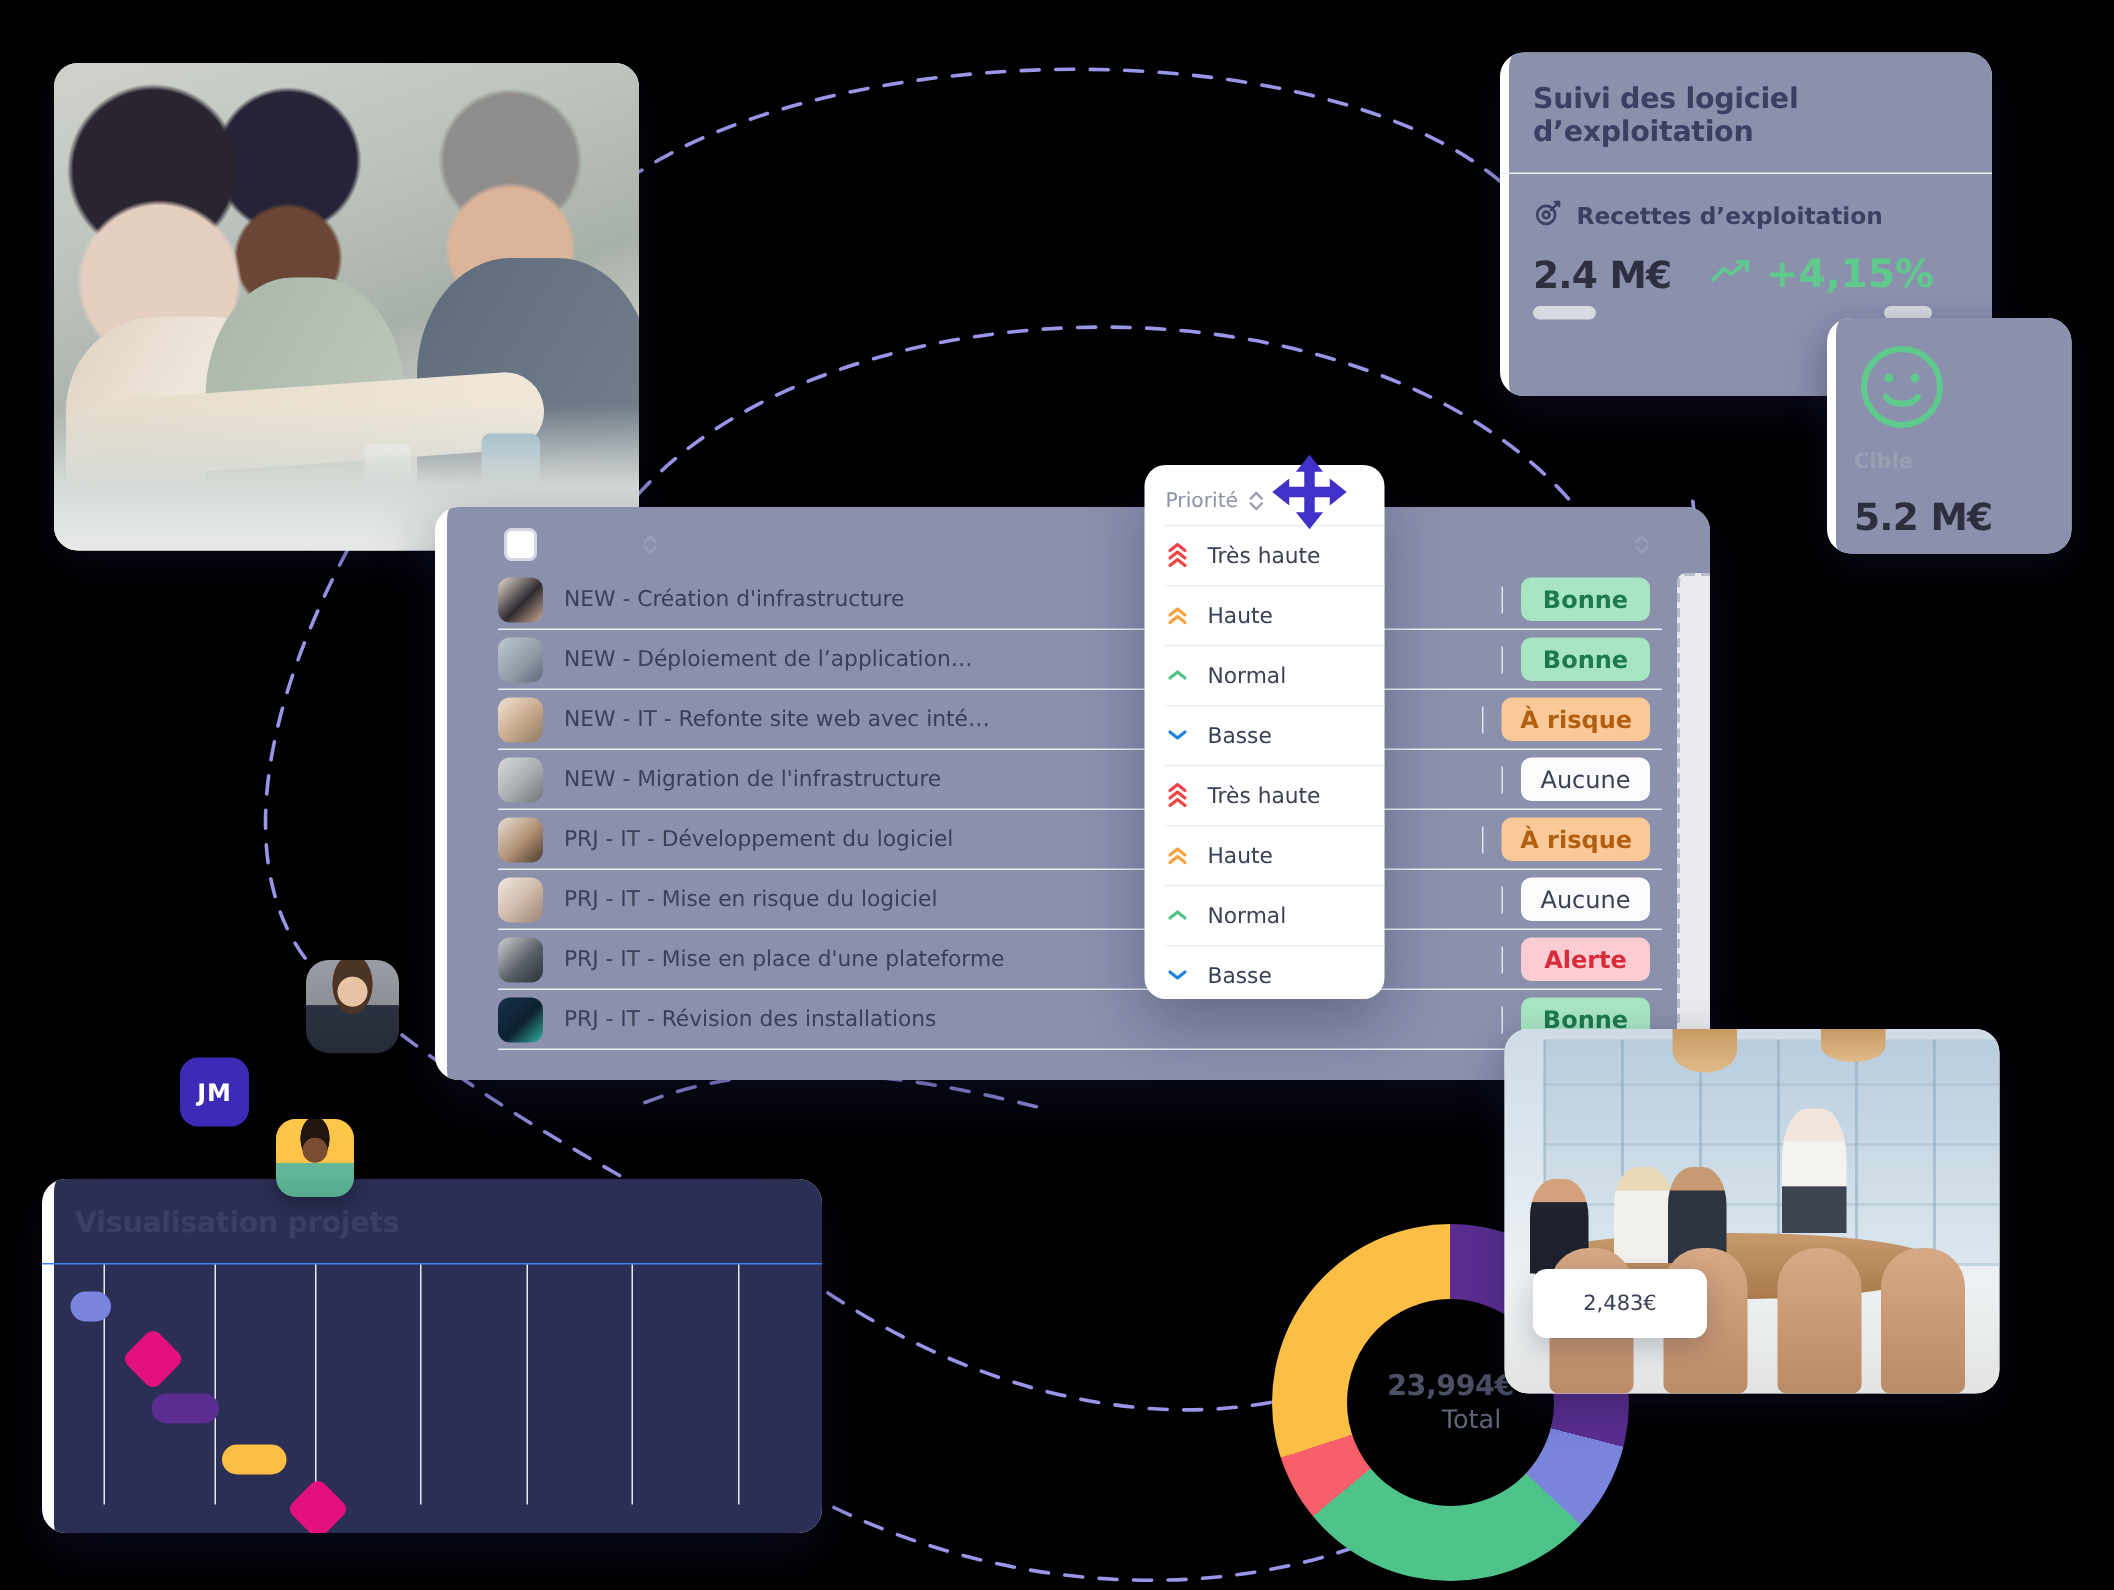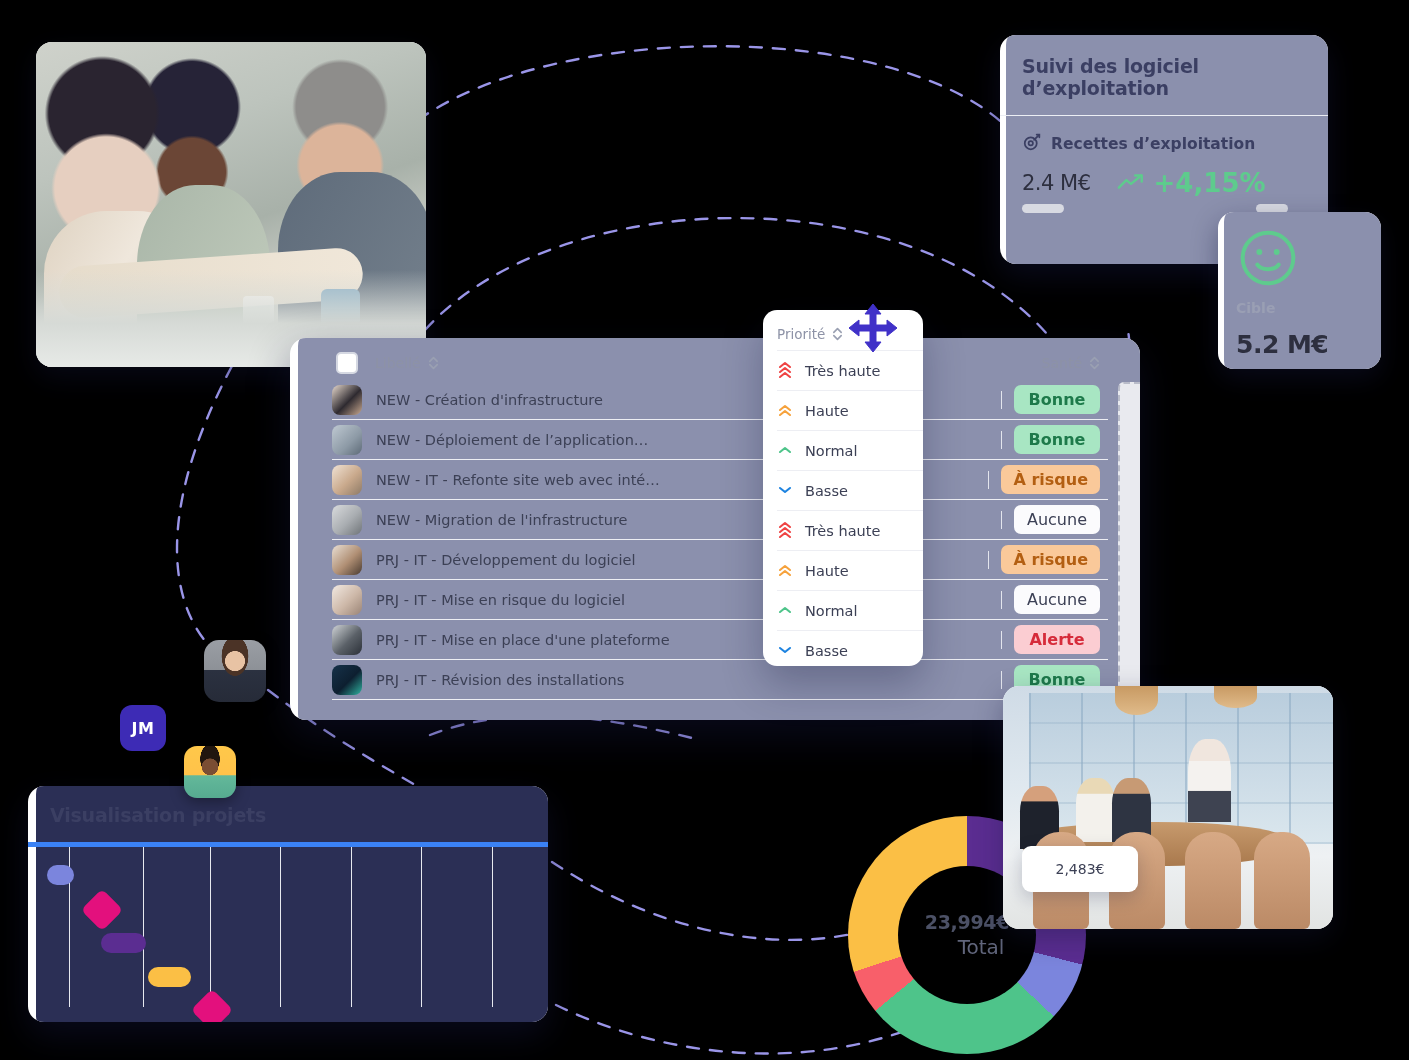--- a/index.html
+++ b/index.html
@@ -95,21 +95,21 @@
   .rev-title{
     padding: 20px 22px 16px 22px;
     font-size: 19px; font-weight: 700; color: #3b3f63;
     border-bottom: 1px solid #eceef4;
     letter-spacing: -.2px;
   }
   .rev-body{ padding: 16px 22px 0 22px; }
   .rev-kpi-row{ display:flex; align-items:center; gap:9px;text-align:right; }
   .rev-kpi-label{ font-size:15.5px; font-weight:700; color:#3b3f63; }
   .rev-nums{ display:flex; align-items:center; gap:26px; margin-top:12px; }
-  .rev-big{ font-size:21px; font-weight:400; color:#2d2f3f; letter-spacing:-.5px; }
+  .rev-big{ font-size:25px; font-weight:700; color:#2d2f3f; letter-spacing:-.5px; }
   .rev-delta{ display:flex; align-items:center; gap:9px; font-size:26px; font-weight:700; color:#5ecb8d; }
   .skel{ height:9px; border-radius:6px; background:#d8dae2; }
   .rev-skels{ display:flex; justify-content:space-between; margin-top:6px; }
 
   
   #cible-card{
     left: 1218px; top: 212px; width: 163px; height: 157px;
     border-radius: 16px;
     box-shadow: 0 10px 26px rgba(20,22,60,.40);
     padding: 14px 18px;
@@ -205,39 +205,39 @@
     border-radius:16px;
     box-shadow: 0 14px 34px rgba(20,22,60,.45);
     z-index:5;
   }
   #gantt-card .stack-behind{
     position:absolute; left:8px; right:-10px; top:-8px; bottom:-10px;
     border-radius:16px; background:#2b2f55; z-index:-1;
   }
   .gantt-title{
     padding:18px 22px 16px 22px; font-size:19px; font-weight:600;
-    color:#3b3f63; border-bottom:5px solid #3b82f6; letter-spacing:-.2px;
+    color:#3b3f63; border-bottom:1px solid #3b82f6; letter-spacing:-.2px;
   }
   .gantt-body{ position:relative; height:160px; }
   .gline{ position:absolute; top:0; bottom:0; width:1px; background:#e7e9ef; }
   .gbar{ position:absolute; height:20px; border-radius:10px; }
   .gdia{ position:absolute; width:30px; height:30px; background:#e3107d; border-radius:6px; transform:rotate(45deg); }
 
   
   #donut{
     position:absolute; left:848px; top:816px; width:238px; height:238px; z-index:5;
   }
   .donut-ring{ position:absolute; inset:0; border-radius:50%; }
   .donut-hole{
     position:absolute; left:21%; top:21%; width:58%; height:58%;
     border-radius:50%; background:#000;
     display:flex; flex-direction:column; align-items:center; justify-content:center;
   }
   .donut-total{ font-size:19px; font-weight:600; color:#4c5166; letter-spacing:-.3px; }
-  .donut-sub{ font-size:20px; color:#61667c; margin-top:2px;margin-left:28px; }
+  .donut-sub{ font-size:17px; color:#61667c; margin-top:2px;margin-left:28px; }
 
   #donut-tip{
     position:absolute; left:1022px; top:846px; width:116px; height:46px;
     background:#fff; border-radius:9px;
     box-shadow:0 6px 18px rgba(20,22,60,.22);
     display:flex; align-items:center; justify-content:center;
     font-size:14px; color:#3c4055; z-index:8;
   }
 
   

